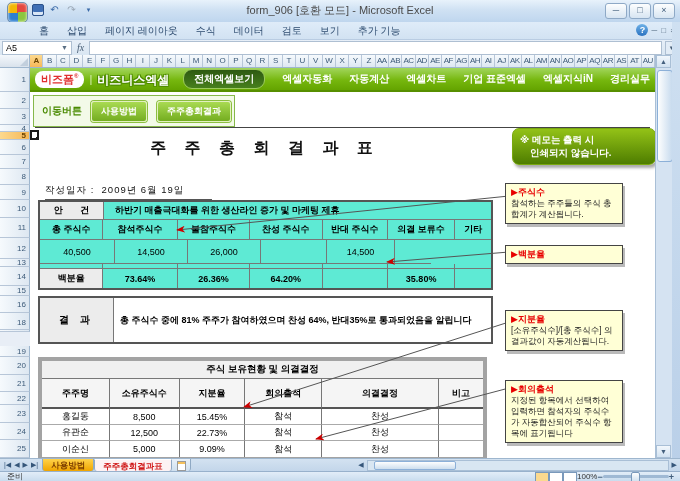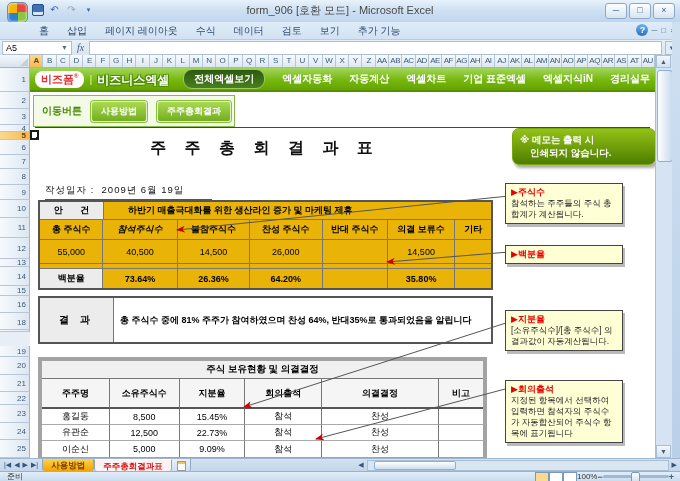--- a/index.html
+++ b/index.html
@@ -81,21 +81,21 @@
   .pagetopline{left:5px;top:59px;width:615px;height:1px;background:#444;}
   .doctitle{left:85px;top:70px;width:300px;text-align:center;font-size:16px;font-weight:bold;
     color:#111;letter-spacing:7px;white-space:nowrap;}
   .memo{left:482px;top:60px;width:128px;border-radius:7px;padding:4px 7px 5px 7px;
     background:linear-gradient(#93c217,#4e7d00);border:1px solid #79a80e;
     box-shadow:2px 3px 3px #aaa;color:#fff;font-weight:bold;font-size:9.5px;line-height:13px;}
   .memo .l2{padding-left:10px;}
   .dateline{left:15px;top:116px;font-size:9.5px;color:#111;border-bottom:1px solid #555;
     padding:0 28px 2px 0;letter-spacing:1px;white-space:pre;}
   
-  .t1{left:8px;top:132px;width:455px;border:2px solid #555;box-sizing:border-box;background:#eab308;}
+  .t1{left:8px;top:132px;width:455px;border:2px solid #555;box-sizing:border-box;background:#5eead4;}
   .trow{display:flex;}
   .tc{box-sizing:border-box;border-right:1px solid #777;border-bottom:1px solid #777;
     font-size:9px;display:flex;align-items:center;justify-content:center;overflow:hidden;
     white-space:pre;}
   .tc:last-child{border-right:none;}
   .hdr{font-weight:bold;}
   .lblcell{background:#ececec;font-weight:bold;}
   .noB{border-bottom:none;}
   .result{left:8px;top:228px;width:455px;height:48px;border:2px solid #555;box-sizing:border-box;
     display:flex;background:#fff;}
@@ -310,33 +310,32 @@
   <div class="abs memo">
     <div>※ 메모는 출력 시</div>
     <div class="l2">인쇄되지 않습니다.</div>
   </div>
 
   <div class="abs dateline"><span>작성일자 :</span>  <span>2009년 6월 19일</span></div>
 
   <div class="abs t1" id="table1">
     <div class="trow" id="t1agenda">
       <div class="tc lblcell" style="width:64px;height:18px;">안       건</div>
-      <div class="tc hdr" style="flex:1;height:18px;justify-content:flex-start;padding-left:24px;">하반기 매출극대화를 위한 생산라인 증가 및 마케팅 제휴</div>
+      <div class="tc hdr" style="flex:1;height:18px;justify-content:flex-start;padding-left:11px;">하반기 매출극대화를 위한 생산라인 증가 및 마케팅 제휴</div>
     </div>
     <div class="trow" id="t1head">
         <div class="tc hdr" style="width: 64px; height: 20px;">총 주식수</div>
-        <div class="tc hdr" style="width: 75px; height: 20px; font-style: italic;">참석주식수</div>
+        <div class="tc hdr" style="width: 75px; height: 20px;">참석주식수</div>
         <div class="tc hdr" style="width: 73px; height: 20px;">불참주식수</div>
         <div class="tc hdr" style="width: 73px; height: 20px;">찬성 주식수</div>
         <div class="tc hdr" style="width: 66px; height: 20px;">반대 주식수</div>
         <div class="tc hdr" style="width: 68px; height: 20px;">의결 보류수</div>
         <div class="tc hdr" style="width: 36px; height: 20px;">기타</div>
       </div>
     <div class="trow" id="t1vals">
-        <div class="tc " style="width: 64px; height: 24px;">55,000</div>
         <div class="tc " style="width: 75px; height: 24px;">40,500</div>
         <div class="tc " style="width: 73px; height: 24px;">14,500</div>
         <div class="tc " style="width: 73px; height: 24px;">26,000</div>
         <div class="tc " style="width: 66px; height: 24px;"></div>
         <div class="tc " style="width: 68px; height: 24px;">14,500</div>
         <div class="tc " style="width: 36px; height: 24px;"></div>
       </div>
     <div class="trow" id="t1thin">
         <div class="tc " style="width: 64px; height: 5px;"></div>
         <div class="tc " style="width: 75px; height: 5px;"></div>

